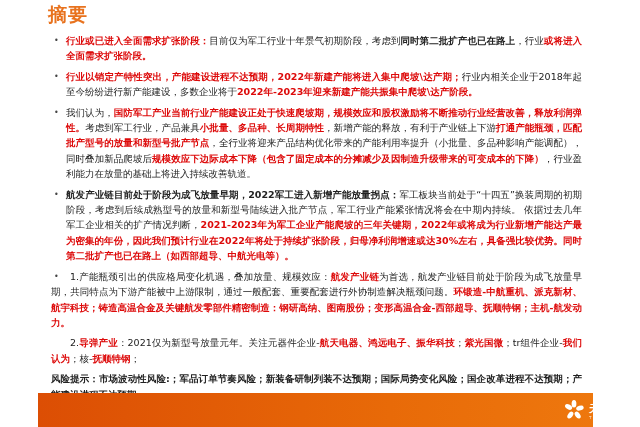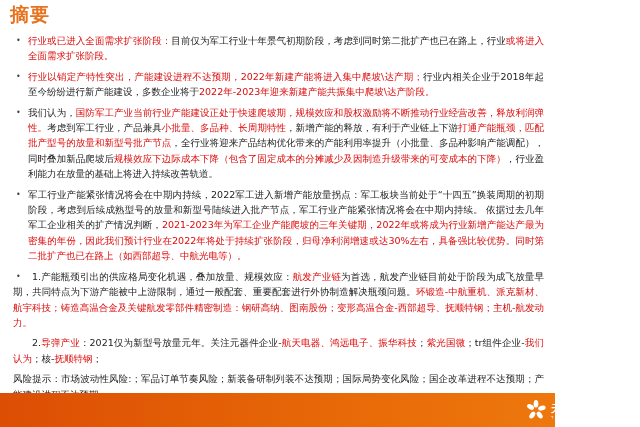--- a/index.html
+++ b/index.html
@@ -1,39 +1,40 @@
 <!DOCTYPE html>
 <html lang="zh"><head>
 <meta charset="utf-8">
 <style>
   html,body{margin:0;padding:0;background:#fff;}
   .slide{
     position:relative;width:555px;height:427px;background:#ffffff;
     font-family:"DejaVu Sans","Liberation Sans",sans-serif;
     overflow:hidden;
+    margin-left:38px;
   }
   .page-title{
     position:absolute;left:10px;top:2px;
     font-size:19px;font-weight:700;color:#e8731f;letter-spacing:1px;
   }
   .content{
     position:absolute;left:13px;right:11px;top:33px;
   }
   .para{
     font-size:9.5px;line-height:15.4px;color:#222222;
     text-align:justify;margin:0 0 5px 0;
   }
   .para.bullet{position:relative;padding-left:15px;}
   .para .dot{
     position:absolute;left:3px;top:0;color:#444;font-size:8px;line-height:15.4px;
   }
   .para.indent{text-indent:19px;}
   .para.risk{margin-top:3px;}
   .seg.r{color:#dd0a0a;}
-  .seg.b{font-weight:400;}
+  .seg.b{font-weight:700;}
   .footer-bar{
     position:absolute;left:0;bottom:0;width:640px;height:34px;
     background:linear-gradient(90deg,#dc4e04 0%,#e86a08 55%,#f07d10 100%);
   }
   .tile{position:absolute;}
   .tile.t1{right:0;top:0;width:17px;height:17px;background:#f0830f;}
   .tile.t2{right:17px;top:0;width:17px;height:17px;background:#e66a06;}
   .tile.t3{right:0;top:17px;width:17px;height:17px;background:#e05b03;}
   .tile.t4{right:17px;top:17px;width:17px;height:17px;background:#f08c1c;}
   .tile.t5{right:34px;top:6px;width:12px;height:12px;background:#ea7609;}
@@ -52,21 +53,21 @@
 <body>
 
 <div class="slide">
 
   <div class="page-title">摘要</div>
 
   <div class="content">
       <div class="para bullet"><span class="dot">•</span><span class="seg r b">行业或已进入全面需求扩张阶段：</span><span class="seg">目前仅为军工行业十年景气初期阶段，考虑到</span><span class="seg b">同时第二批扩产也已在路上</span><span class="seg">，行业</span><span class="seg r b">或将进入全面需求扩张阶段。</span></div>
       <div class="para bullet"><span class="dot">•</span><span class="seg r b">行业以销定产特性突出，产能建设进程不达预期，2022年新建产能将进入集中爬坡\达产期；</span><span class="seg">行业内相关企业于2018年起至今纷纷进行新产能建设，多数企业将于</span><span class="seg r b">2022年-2023年迎来新建产能共振集中爬坡\达产阶段。</span></div>
       <div class="para bullet"><span class="dot">•</span><span class="seg">我们认为，</span><span class="seg r b">国防军工产业当前行业产能建设正处于快速爬坡期，规模效应和股权激励将不断推动行业经营改善，释放利润弹性。</span><span class="seg">考虑到军工行业，产品兼具</span><span class="seg r b">小批量、多品种、长周期特性</span><span class="seg">，新增产能的释放，有利于产业链上下游</span><span class="seg r b">打通产能瓶颈，匹配批产型号的放量和新型号批产节点</span><span class="seg">，全行业将迎来产品结构优化带来的产能利用率提升（小批量、多品种影响产能调配），同时叠加新品爬坡后</span><span class="seg r b">规模效应下边际成本下降（包含了固定成本的分摊减少及因制造升级带来的可变成本的下降）</span><span class="seg">，行业盈利能力在放量的基础上将进入持续改善轨道。</span></div>
-      <div class="para bullet"><span class="dot">•</span><span class="seg b">军工行业产能紧张情况将会在中期内持续，2022军工进入新增产能放量拐点：</span><span class="seg">军工板块当前处于“十四五”换装周期的初期阶段，考虑到后续成熟型号的放量和新型号陆续进入批产节点，军工行业产能紧张情况将会在中期内持续。 依据过去几年军工企业相关的扩产情况判断，</span><span class="seg r b">2021-2023年为军工企业产能爬坡的三年关键期，2022年或将成为行业新增产能达产最为密集的年份，因此我们预计行业在2022年将处于持续扩张阶段，归母净利润增速或达30%左右，具备强比较优势。同时第二批扩产也已在路上（如西部超导、中航光电等）。</span></div>
+      <div class="para bullet"><span class="dot">•</span><span class="seg b">航发产业链目前处于阶段为成飞放量早期，2022军工进入新增产能放量拐点：</span><span class="seg">军工板块当前处于“十四五”换装周期的初期阶段，考虑到后续成熟型号的放量和新型号陆续进入批产节点，军工行业产能紧张情况将会在中期内持续。 依据过去几年军工企业相关的扩产情况判断，</span><span class="seg r b">2021-2023年为军工企业产能爬坡的三年关键期，2022年或将成为行业新增产能达产最为密集的年份，因此我们预计行业在2022年将处于持续扩张阶段，归母净利润增速或达30%左右，具备强比较优势。同时第二批扩产也已在路上（如西部超导、中航光电等）。</span></div>
       <div class="para bullet"><span class="dot">•</span></div>
       <div class="para indent"><span class="seg">1.产能瓶颈引出的供应格局变化机遇，叠加放量、规模效应：</span><span class="seg r b">航发产业链</span><span class="seg">为首选，航发产业链目前处于阶段为成飞放量早期，共同特点为下游产能被中上游限制，通过一般配套、重要配套进行外协制造解决瓶颈问题。</span><span class="seg r b">环锻造-中航重机、派克新材、航宇科技；铸造高温合金及关键航发零部件精密制造：钢研高纳、图南股份；变形高温合金-西部超导、抚顺特钢；主机-航发动力。</span></div>
       <div class="para indent"><span class="seg">2.</span><span class="seg r b">导弹产业</span><span class="seg">：2021仅为新型号放量元年。关注元器件企业-</span><span class="seg r b">航天电器、鸿远电子、振华科技</span><span class="seg">；</span><span class="seg r b">紫光国微</span><span class="seg">；tr组件企业-</span><span class="seg r b">我们认为</span><span class="seg">；核-</span><span class="seg r b">抚顺特钢</span><span class="seg">；</span></div>
       <div class="para plain risk"><span class="seg b">风险提示：市场波动性风险:；军品订单节奏风险；新装备研制列装不达预期；国际局势变化风险；国企改革进程不达预期；产能建设进程不达预期。</span></div>
     </div>
 
   <div class="footer-bar">
     <div class="tile t1"></div>
     <div class="tile t2"></div>
     <div class="tile t3"></div>

